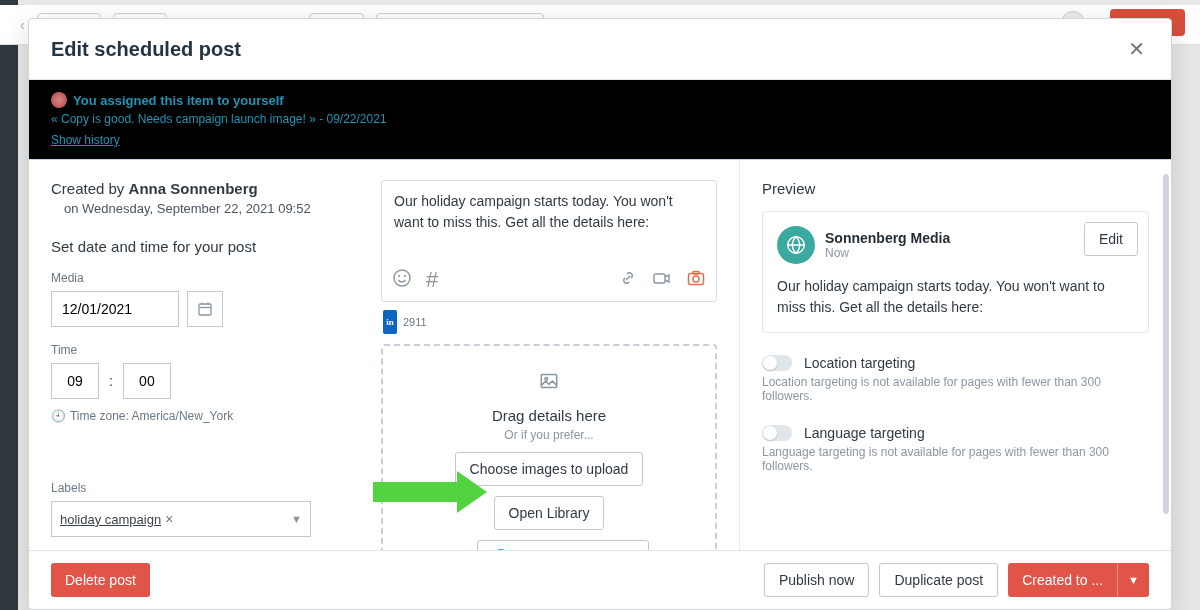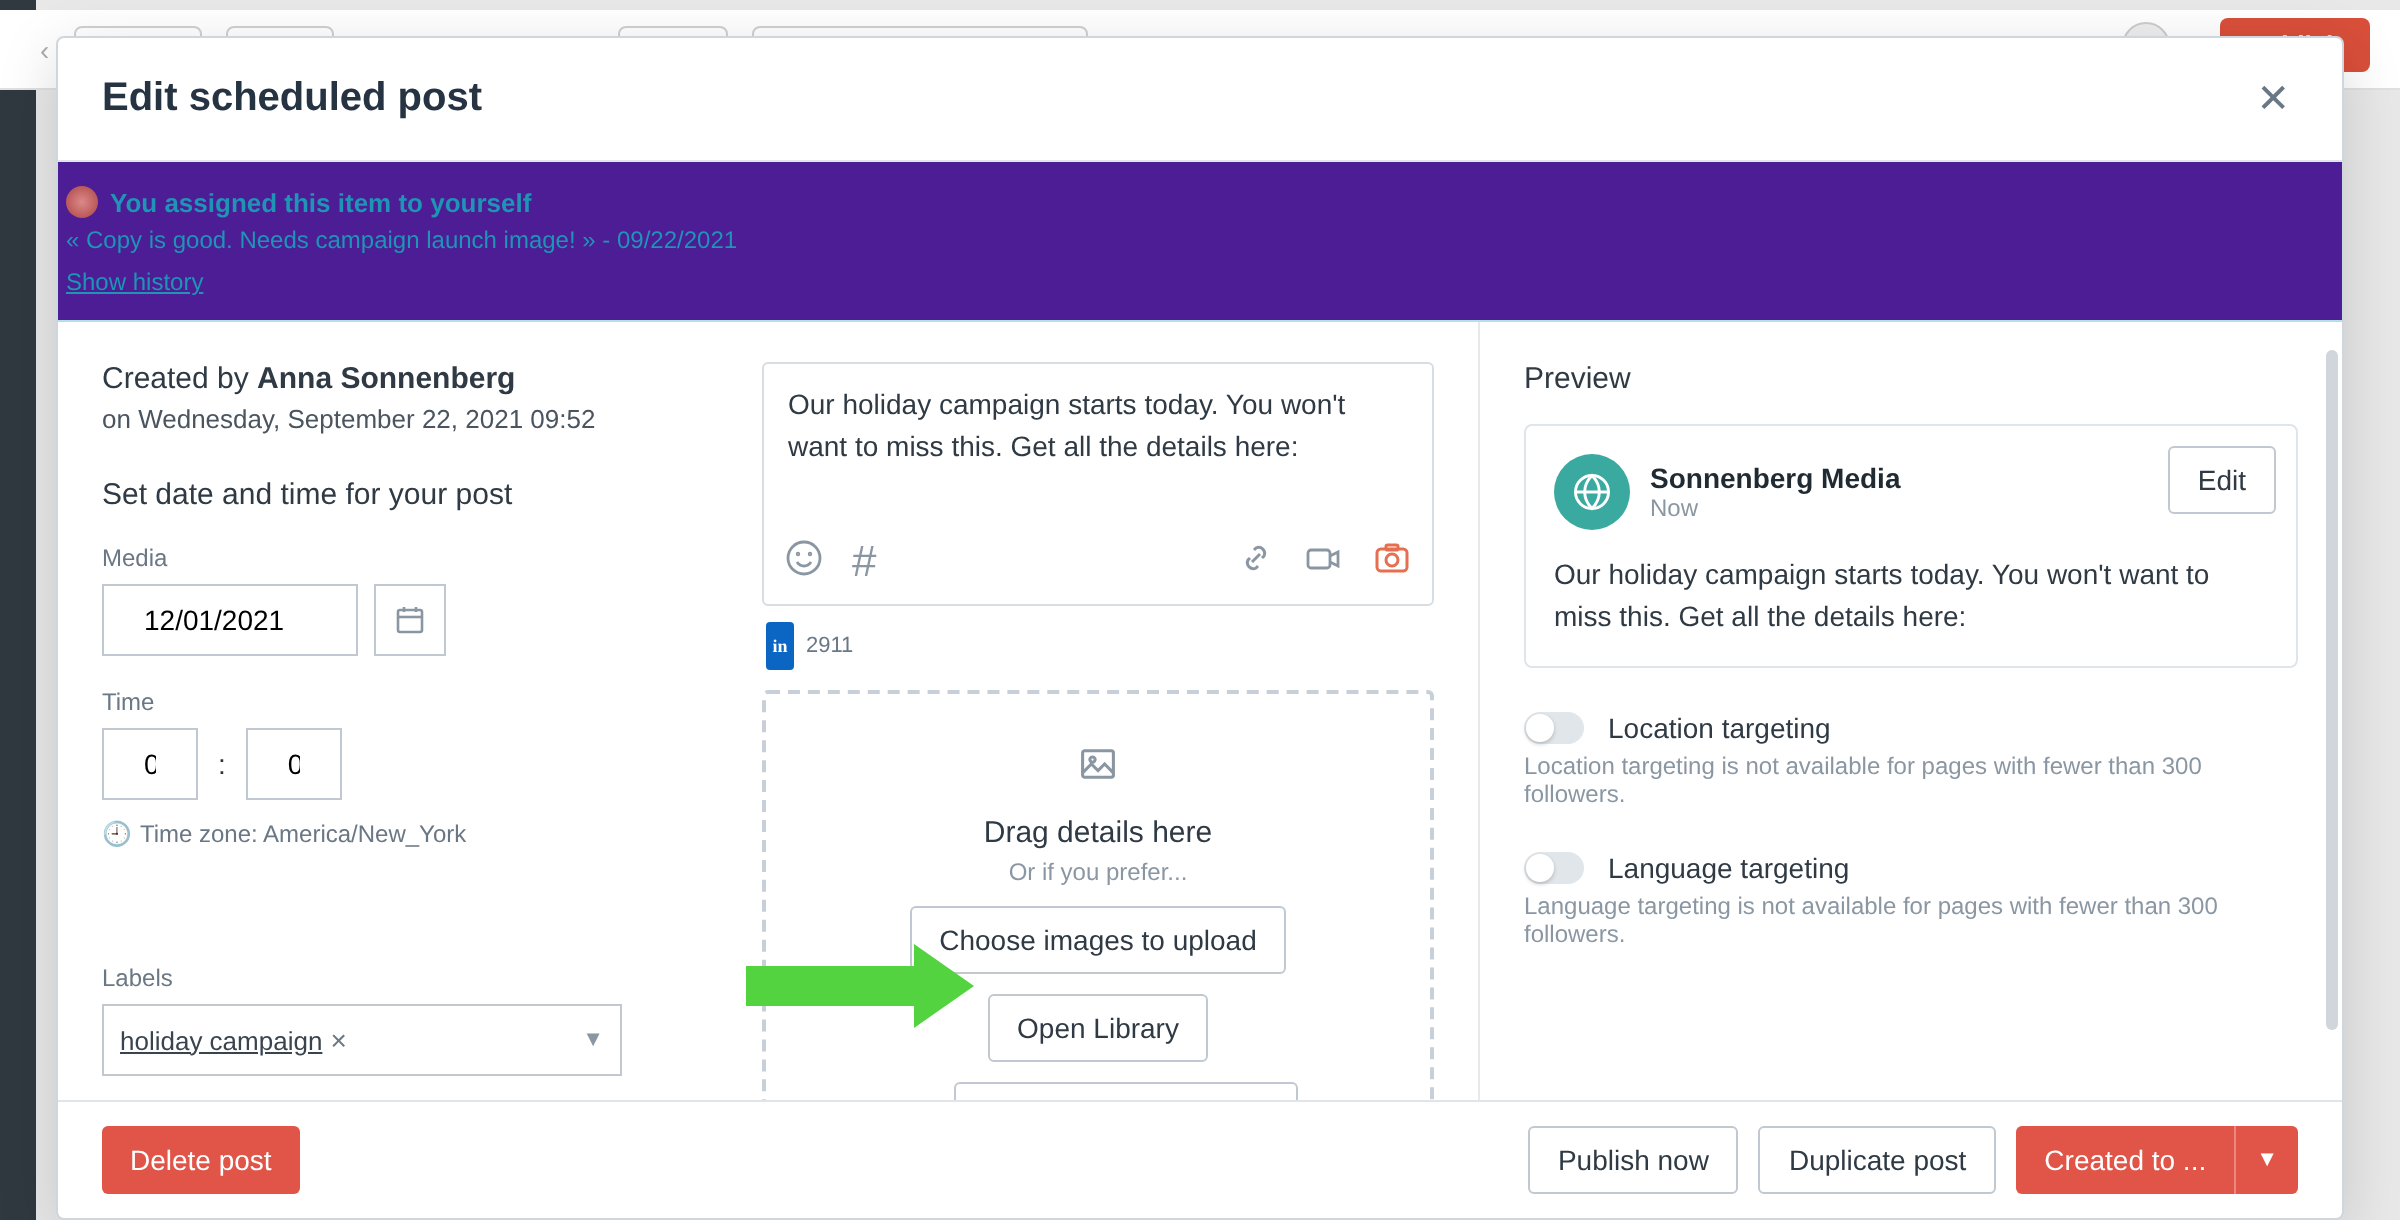--- a/index.html
+++ b/index.html
@@ -9,39 +9,39 @@
 .bg-chip { border: 1px solid #d0d0d0; border-radius: 4px; padding: 4px 10px; font-size: 12px; color: #888; background: #fff; }
 .bg-pub { position: absolute; right: 15px; top: 9px; background: #d94f3a; color: #fff; padding: 6px 14px; border-radius: 4px; font-size: 13px; font-weight: 600; }
 .bg-avatar { position: absolute; right: 115px; top: 11px; width: 24px; height: 24px; border-radius: 50%; background: #eee; border: 1px solid #ccc; }
 .bg-sidebar { position: absolute; left: 0; top: 0; bottom: 0; width: 18px; background: #2f393f; z-index: 0; }
 
 .modal { position: absolute; top: 18px; left: 28px; right: 28px; bottom: 0; background: #fff; border: 1px solid #cfd7de; border-radius: 4px; box-shadow: 0 8px 30px rgba(0,0,0,0.15); z-index: 10; display: flex; flex-direction: column; overflow: hidden; }
 .modal-header { display: flex; justify-content: space-between; align-items: center; padding: 14px 22px; border-bottom: 1px solid #e0e5ea; }
 .modal-title { font-size: 20px; font-weight: 700; color: #253342; }
 .close-x { font-size: 20px; color: #6a7784; cursor: pointer; padding: 4px; }
 
-.banner { background: #4c1d95; border-bottom: 1px solid #b5e0eb; padding: 12px 4px; font-size: 13px; }
+.banner { background: #000000; border-bottom: 1px solid #b5e0eb; padding: 12px 22px; font-size: 13px; }
 .banner-row1 { display: flex; align-items: center; gap: 6px; color: #1f94b5; font-weight: 600; margin-bottom: 4px; }
 .banner-avatar { width: 16px; height: 16px; border-radius: 50%; background: radial-gradient(#d88,#a44); display: inline-block; }
 .banner-note { color: #1f94b5; font-size: 12px; margin-bottom: 6px; }
 .banner-link { color: #1f94b5; text-decoration: underline; font-size: 12px; cursor: pointer; }
 
 .body-wrap { flex: 1 1 auto; display: flex; overflow: hidden; }
 .col { padding: 20px 22px; }
 .col-left { width: 330px; }
 .col-mid { width: 380px; border: none; }
 .col-right { flex: 1; border-left: 1px solid #e7e9ec; position: relative; }
 
 .created { font-size: 15px; color: #2f3a44; margin-bottom: 4px; }
 .created b { font-weight: 700; }
-.datetime { font-size: 13px; color: #4a5560; margin-bottom: 22px; }
+.datetime { font-size: 13px; color: #4a5560; margin-bottom: 22px; margin-left: 13px; }
 .section-head { font-size: 15px; color: #2f3a44; margin-bottom: 16px; }
 .label { font-size: 12px; color: #6a7784; margin-bottom: 6px; }
 .date-row { display: flex; gap: 8px; margin-bottom: 16px; }
-.input { border: 1px solid #c0c9d1; padding: 8px 20px; font-size: 14px; height: 36px; }
+.input { border: 1px solid #c0c9d1; padding: 8px 10px; font-size: 14px; height: 36px; }
 .date-input { width: 128px; }
 .cal-btn { width: 36px; height: 36px; border: 1px solid #c0c9d1; display: flex; align-items: center; justify-content: center; color: #8a97a3; cursor: pointer; }
 .time-row { display: flex; align-items: center; gap: 10px; margin-bottom: 10px; }
 .time-input { width: 48px; text-align: center; }
 .tz { font-size: 12px; color: #6a7784; display: flex; align-items: center; gap: 4px; }
 .labels-box { margin-top: 58px; }
 .tag-select { border: 1px solid #c0c9d1; height: 36px; width: 260px; display: flex; align-items: center; padding: 0 8px; position: relative; }
 .tag { font-size: 13px; color: #3a444e; text-decoration: underline; }
 .tag-x { color: #6a7784; margin-left: 4px; cursor: pointer; }
 .chev { position: absolute; right: 8px; color: #8a97a3; font-size: 11px; }

